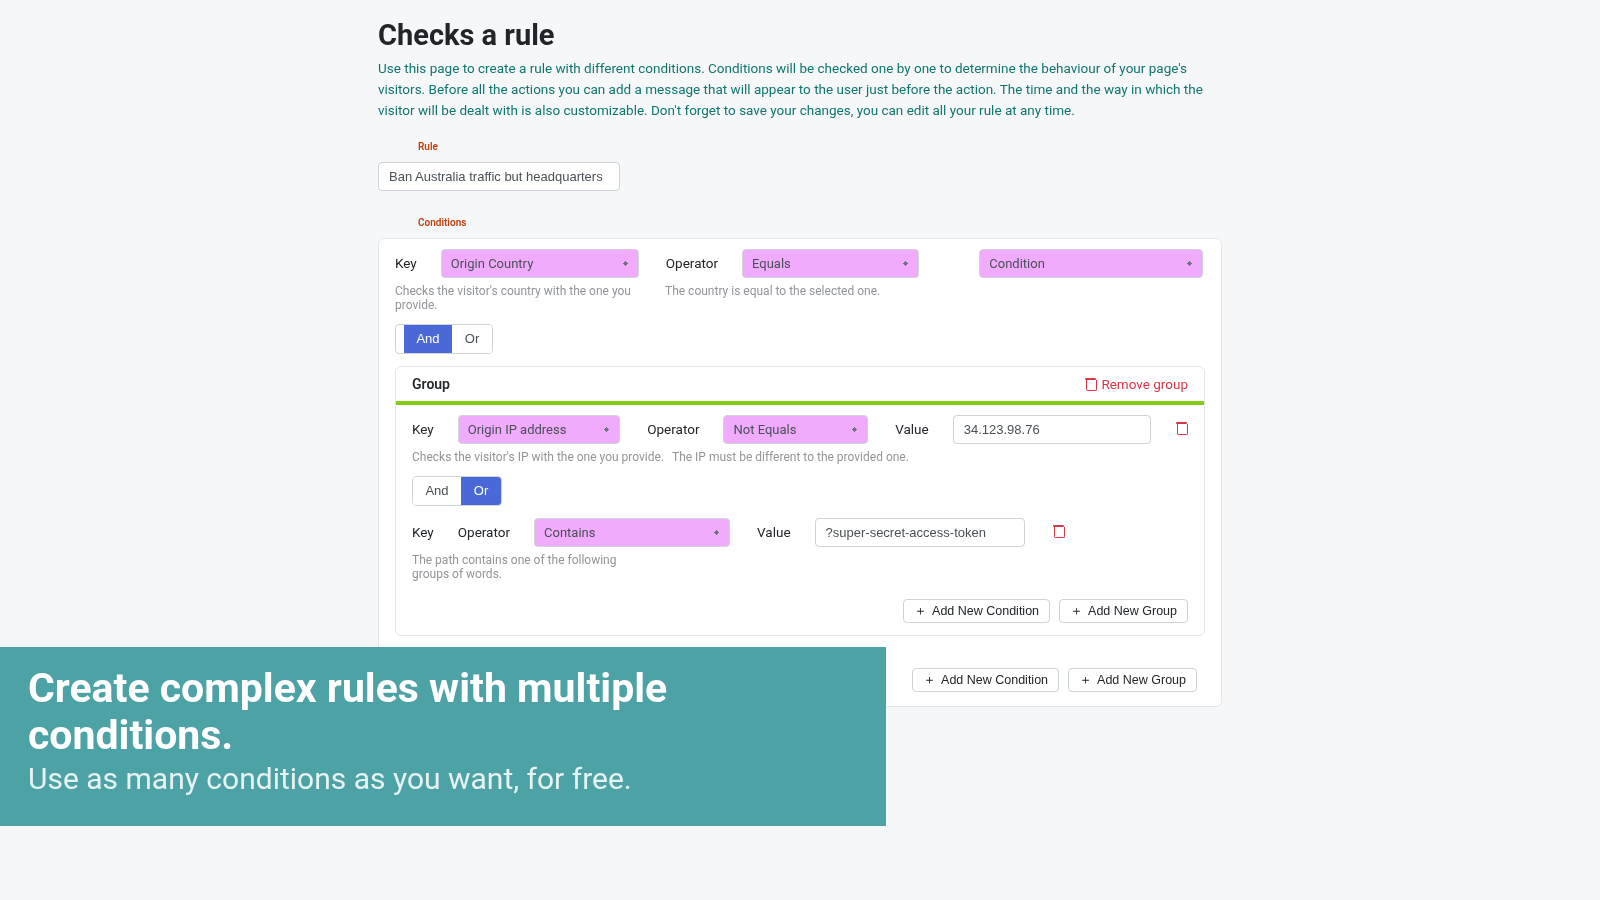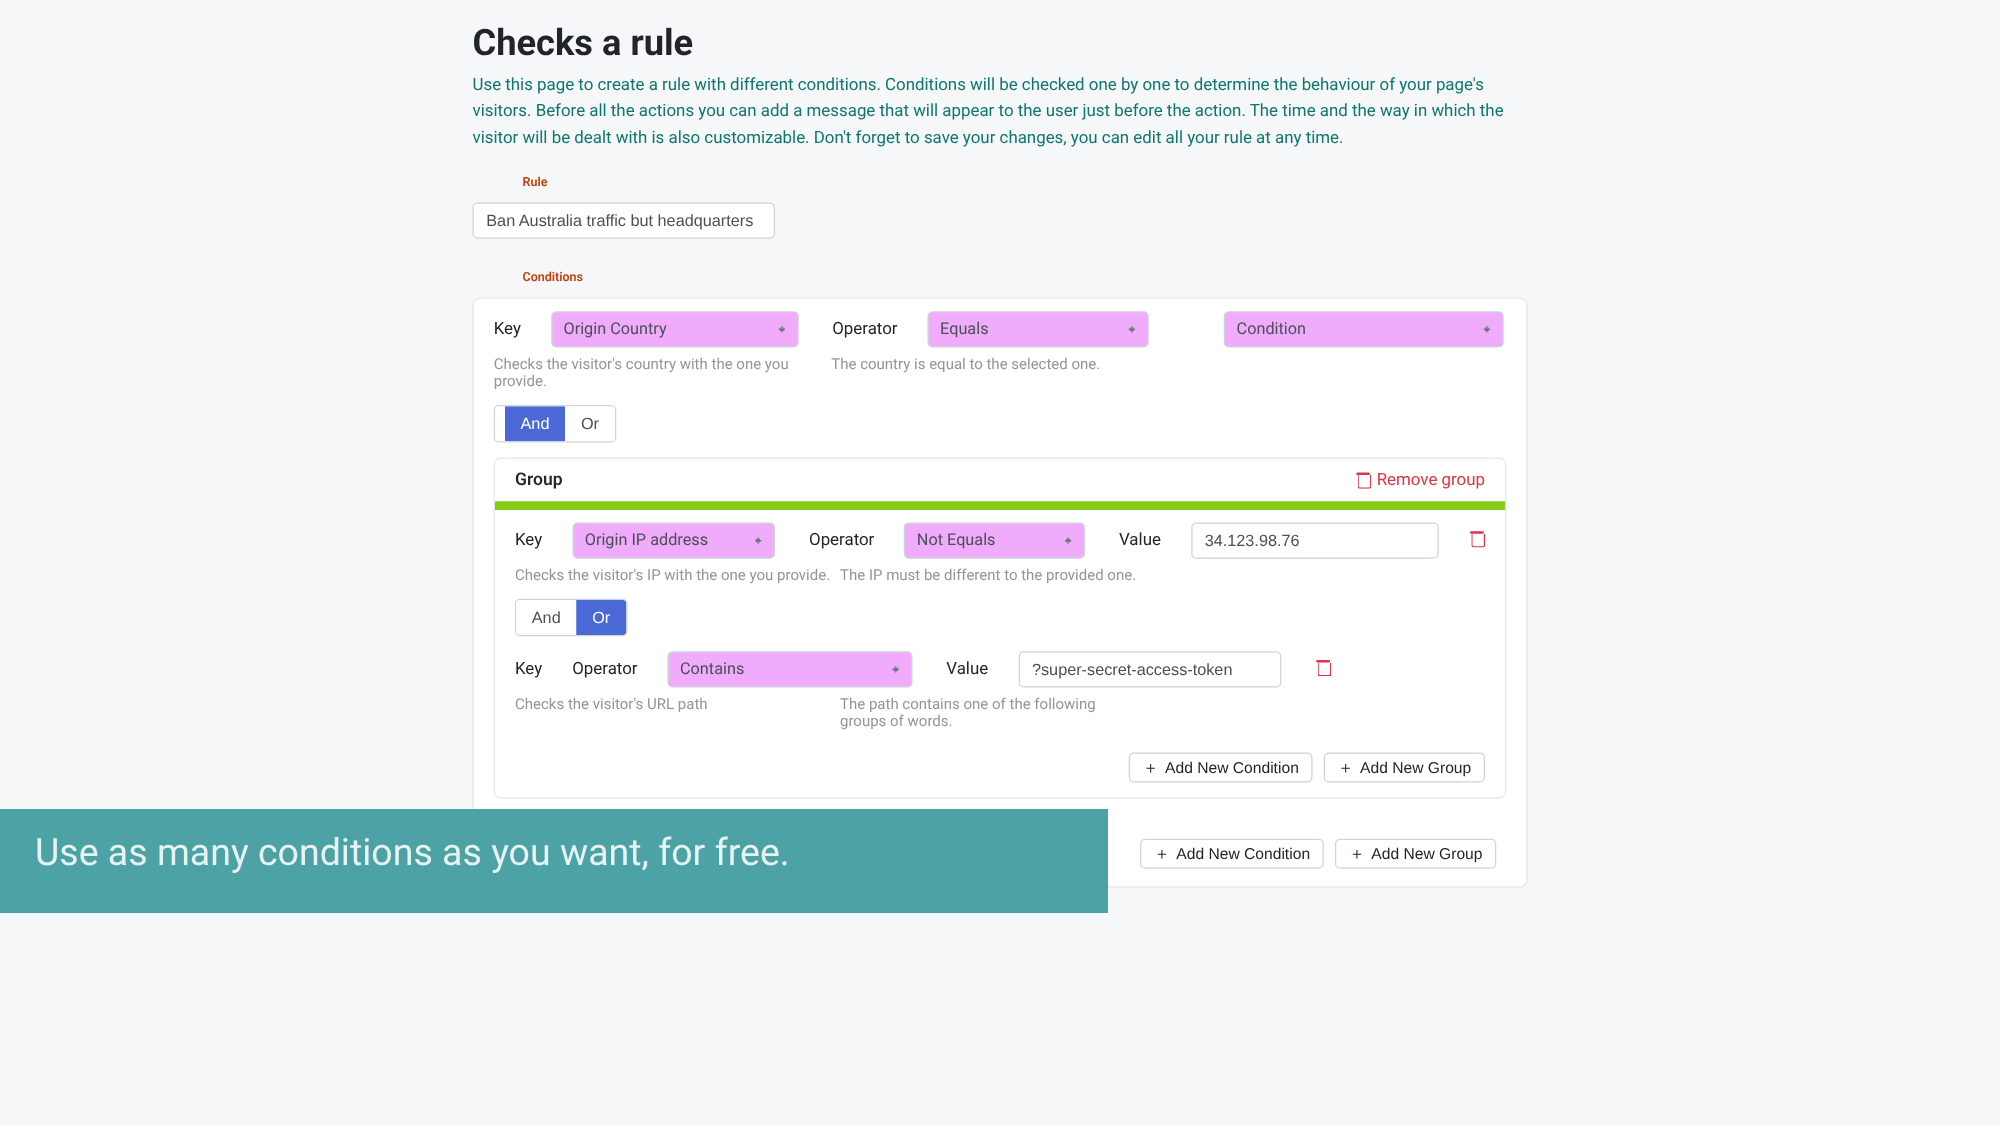--- a/index.html
+++ b/index.html
@@ -148,21 +148,21 @@
   .group-box {
     border: 1px solid #e4e6e8;
     border-radius: 6px;
     margin: 0 8px;
   }
   .group-head {
     display: flex;
     align-items: center;
     justify-content: space-between;
     padding: 9px 16px;
-    border-bottom: 7px solid #84cc16;
+    border-bottom: 4px solid #84cc16;
   }
   .group-title {
     font-size: 14px;
     font-weight: 600;
   }
   .remove-group {
     color: #dc3545;
     font-size: 13.5px;
     cursor: pointer;
     display: flex;
@@ -323,21 +323,20 @@
           <span class="lbl">Key</span>
           <span class="lbl">Operator</span>
           <div class="sel op-sel" style="width:196px">
               <span>Contains</span>
             </div>
           <span class="lbl">Value</span>
           <input class="val-input narrow" type="text" value="?super-secret-access-token" style="">
           <span class="delete-icon"><span class="trash"></span></span>
         </div>
         <div class="hints">
-          <div class="h1" style="width:260px">Checks the visitor's URL path</div>
           <div class="h2" style="max-width:240px">The path contains one of the following groups of words.</div>
         </div>
 
         <div class="grp-actions">
           <button class="btn">
               <span class="plus">＋</span>
               <span>Add New Condition</span>
             </button>
           <button class="btn">
               <span class="plus">＋</span>
@@ -355,14 +354,15 @@
       <button class="btn">
           <span class="plus">＋</span>
           <span>Add New Group</span>
         </button>
     </div>
 
   </div>
 </div>
 
 <div class="overlay">
+  <div class="ov-big">Create complex rules with multiple conditions.</div>
   <div class="ov-small">Use as many conditions as you want, for free.</div>
 </div>
 
 </body></html>

